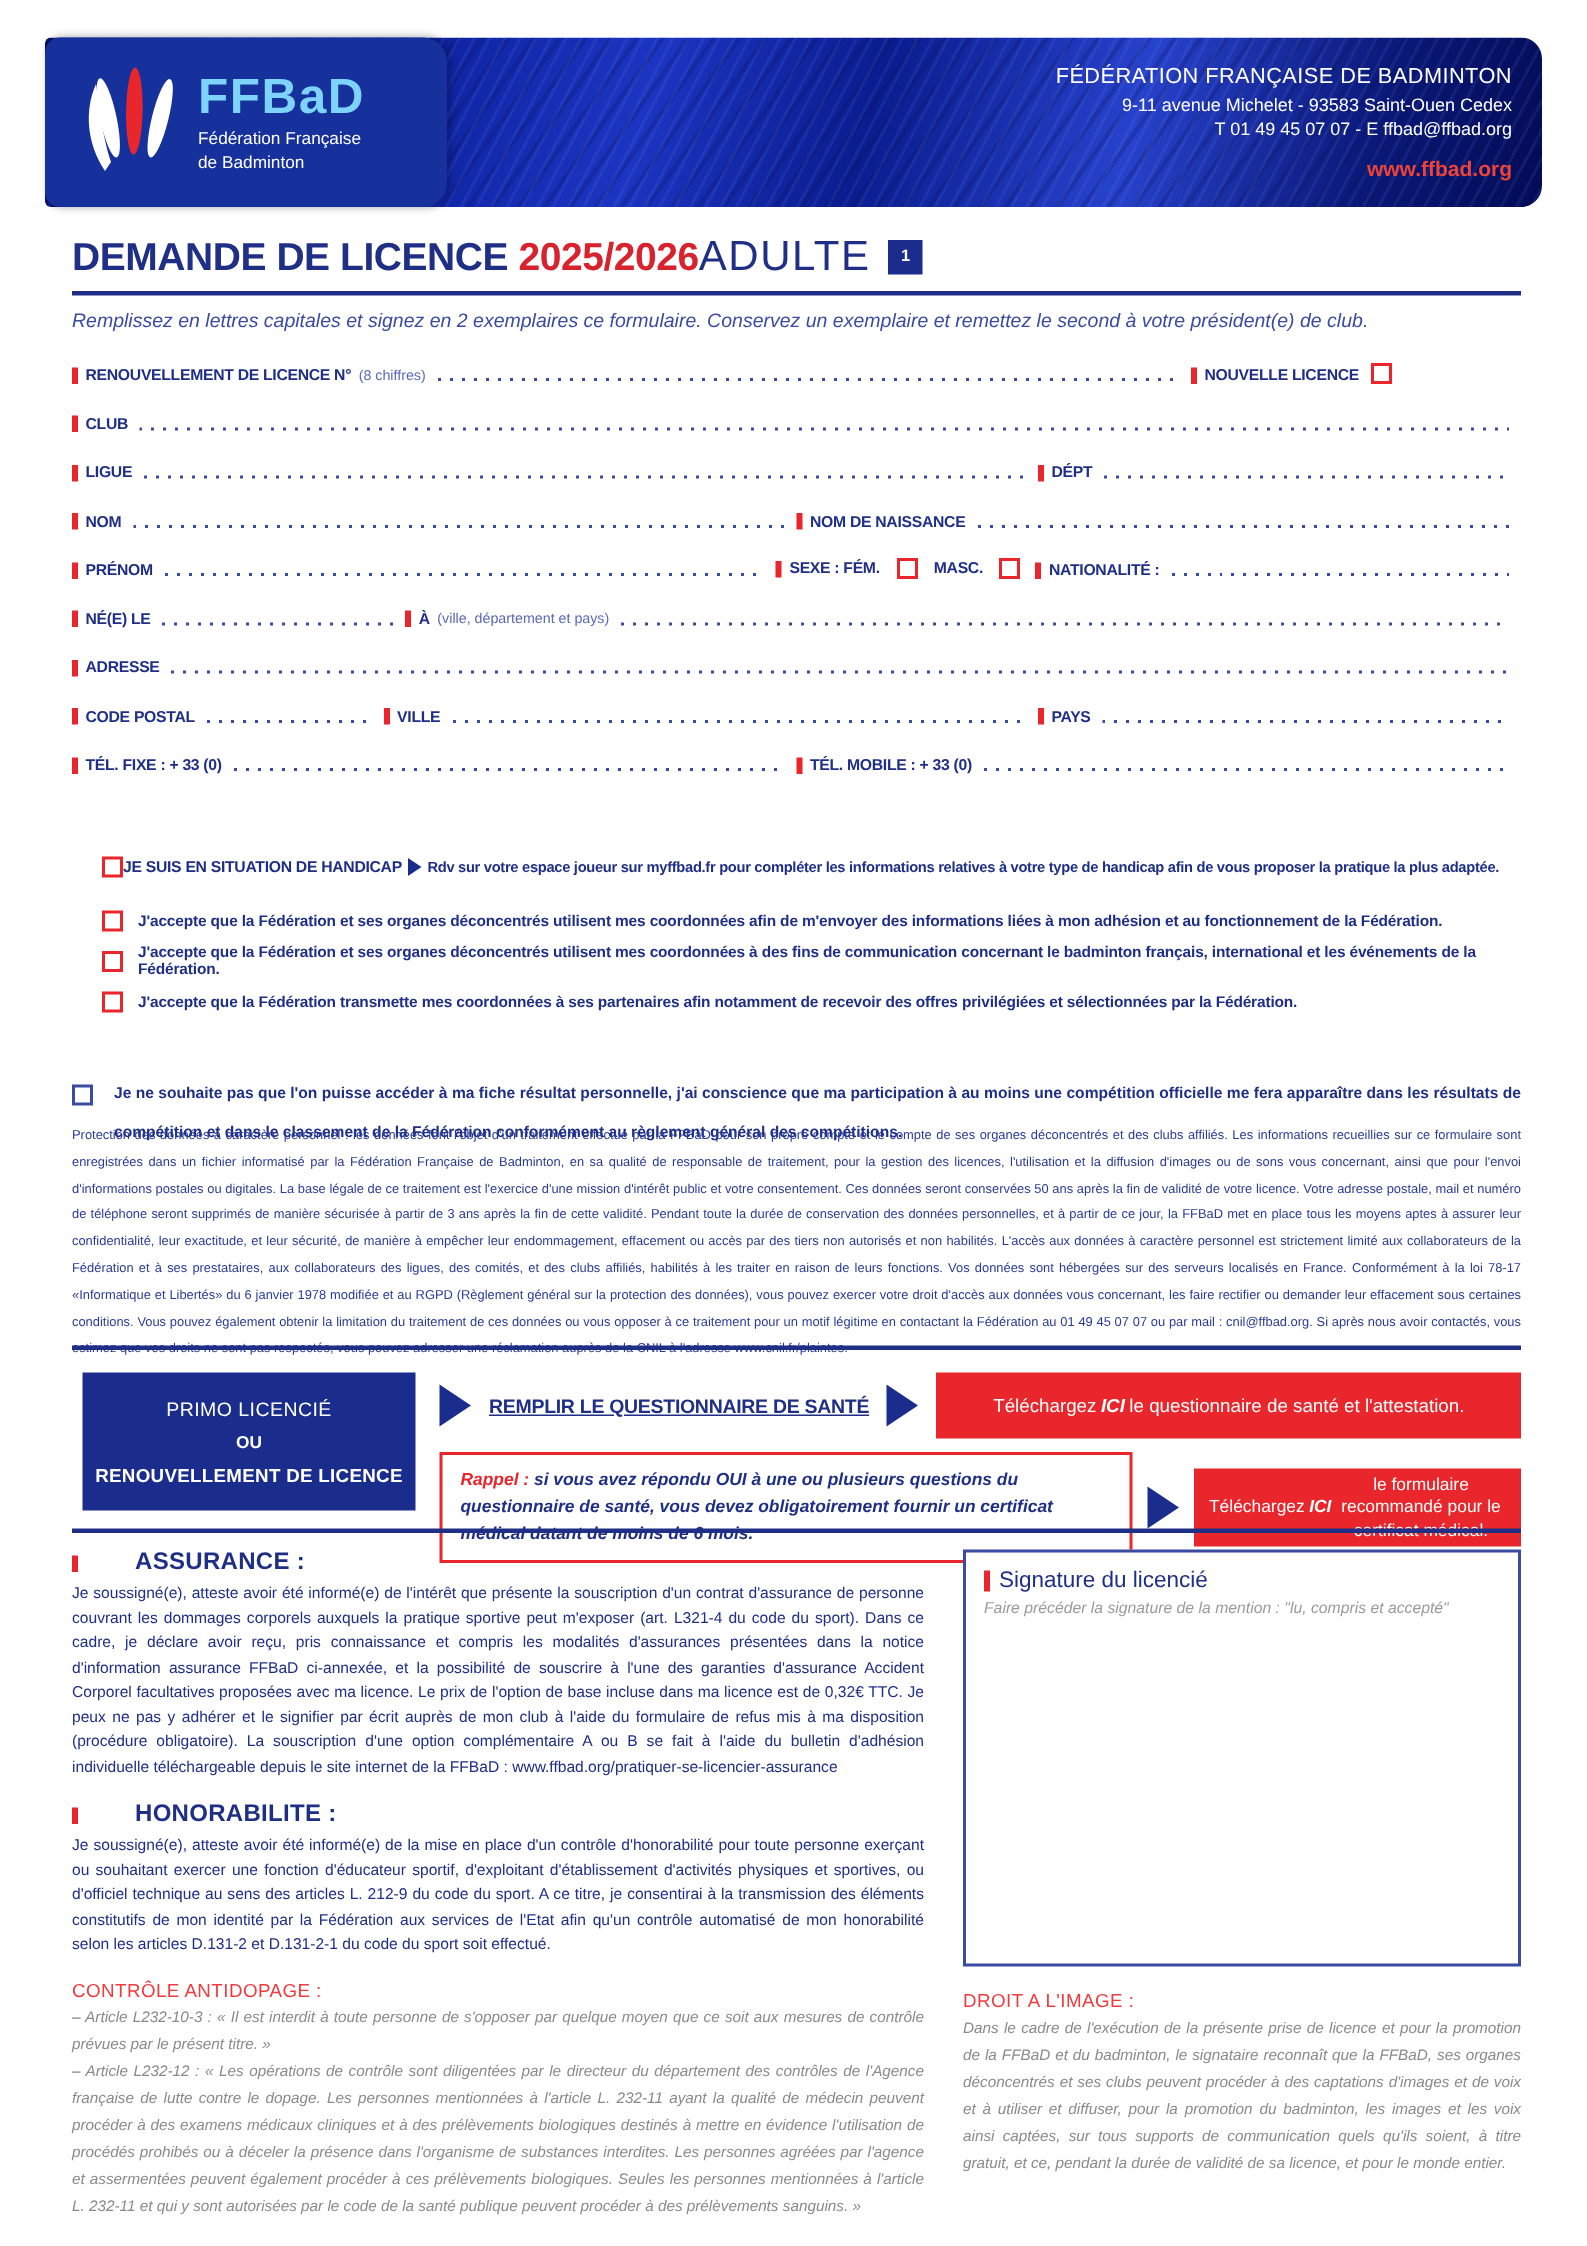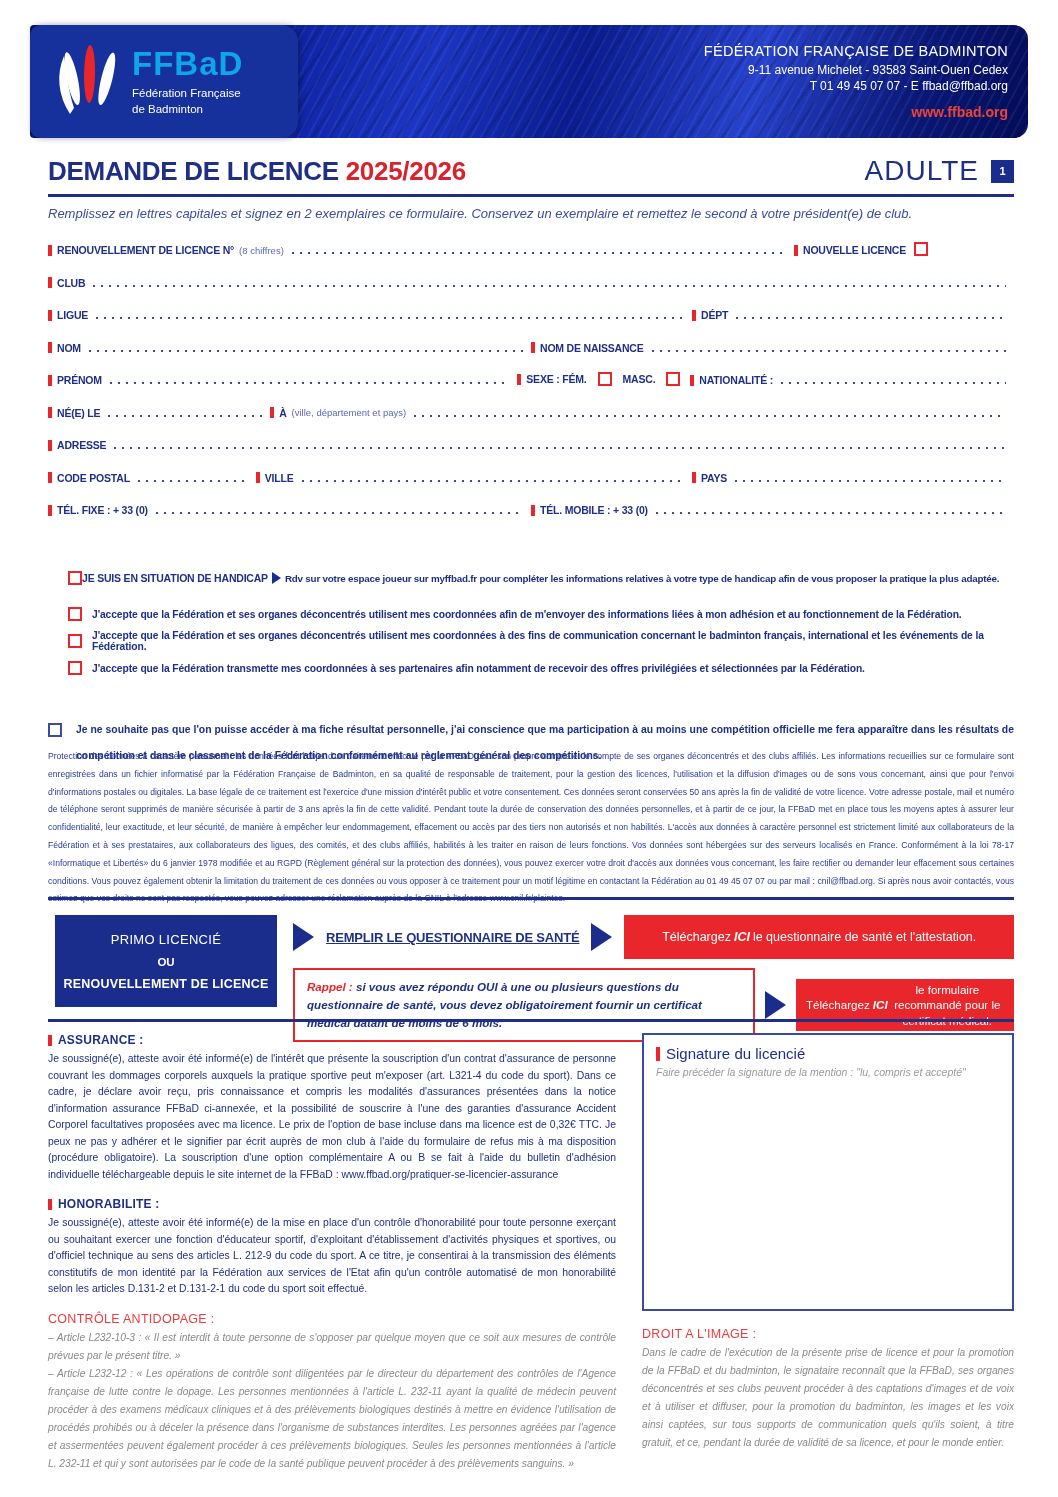--- a/index.html
+++ b/index.html
@@ -18,34 +18,34 @@
       repeating-linear-gradient(118deg, rgba(120,150,255,0.10) 0 2px, rgba(0,0,0,0) 2px 9px),
       repeating-linear-gradient(125deg, rgba(10,20,90,0.25) 0 3px, rgba(0,0,0,0) 3px 14px),
       linear-gradient(105deg,#040f66 0%,#0b1f9a 22%,#1c35c2 40%,#0a1c8e 55%,#2742cc 72%,#0a1877 88%,#030b55 100%);
     display:flex; align-items:stretch;
   }
   .logo-box {
     width:268px; height:113px; background:#16309c; border-radius:10px 16px 16px 10px;
     display:flex; align-items:center; padding-left:26px; gap:14px;
     box-shadow:2px 0 6px rgba(0,0,20,0.35);
   }
-  .logo-text .brand { color:#0ea5e9; font-size:33px; font-weight:800; letter-spacing:1px; line-height:1; }
+  .logo-text .brand { color:#7dd3fc; font-size:33px; font-weight:800; letter-spacing:1px; line-height:1; }
   .logo-text .tag { color:#fff; font-size:11.5px; line-height:1.25; margin-top:2px; }
   .head-right {
     flex:1; display:flex; flex-direction:column; justify-content:center;
     align-items:flex-end; padding-right:20px; text-align:left; color:#ffffff;
   }
   .head-right .org  { font-size:14.5px; letter-spacing:0.3px; margin-bottom:4px; }
   .head-right .addr { font-size:12px; margin-bottom:2px; }
   .head-right .site { font-size:14px; font-weight:700; color:#ee4338; margin-top:9px; }
 
   
   .title-row {
     position:absolute; left:48px; right:44px; top:155px;
-    display:flex; justify-content:space-between; align-items:center;
+    display:flex; justify-content:flex-start; align-items:center;
   }
   .title-left { font-size:26px; font-weight:800; letter-spacing:-0.3px; }
   .title-left .main   { color:#1f2f85; }
   .title-left .season { color:#d8232e; }
   .title-right { display:flex; align-items:center; gap:12px; }
   .title-right .aud { font-size:28px; color:#1f2f85; letter-spacing:1px; font-weight:400; }
   .badge {
     width:23px; height:23px; background:#1b2d8c; color:#fff; font-size:11px; font-weight:700;
     display:flex; align-items:center; justify-content:center;
   }
@@ -115,21 +115,21 @@
     color:#1f2f85; font-weight:600; line-height:1.55;
   }
   .rappel-box .rword { color:#e8262b; font-weight:800; }
   .btn2 { flex:0 0 218px; height:52px; font-size:11.6px; }
 
   
   .cols { position:absolute; left:48px; right:44px; top:1033px; display:flex; gap:26px; }
   .col-l { flex:1 1 560px; }
   .col-r { flex:0 0 372px; }
   .sec-head { display:flex; align-items:center; gap:6px; margin-bottom:4px; }
-  .sec-head .txt { font-size:12px; font-weight:700; color:#1f2f85; letter-spacing:0.2px; }
+  .sec-head .txt { font-size:16px; font-weight:700; color:#1f2f85; letter-spacing:0.2px;margin-left:32px; }
   .body-txt { font-size:10.4px; color:#1f2f85; text-align:justify; line-height:16.5px; font-weight:500; }
   .gap { height:14px; }
   .red-head { color:#ee3b3f; font-size:12.5px; letter-spacing:0.3px; margin-bottom:3px; font-weight:400; }
   .gray-txt { font-size:10.2px; color:#8a8a8a; font-style:italic; line-height:18px; text-align:justify; }
   .sig-box { border:2px solid #3a4ba0; height:278px; padding:10px 12px; background:#fff; }
   .sig-head { display:flex; align-items:center; gap:6px; }
   .sig-head .rbar { height:14px; }
   .sig-head .txt { font-size:15px; color:#1f2f85; font-weight:500; }
   .sig-note { font-size:10.5px; color:#9a9a9a; font-style:italic; margin-top:4px; }
   .droit { margin-top:16px; }

